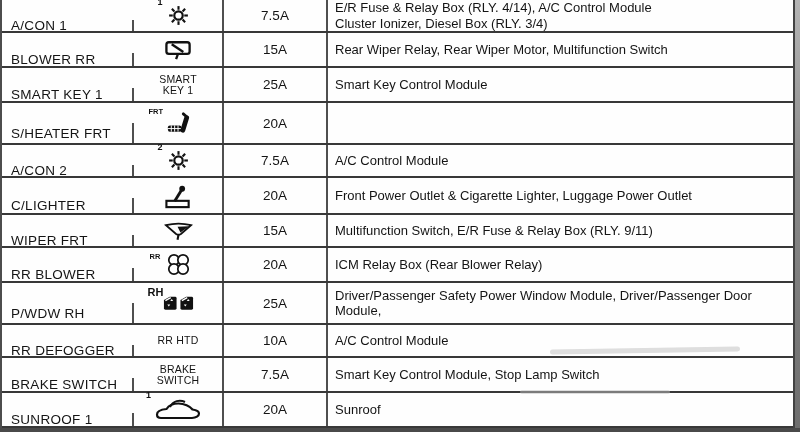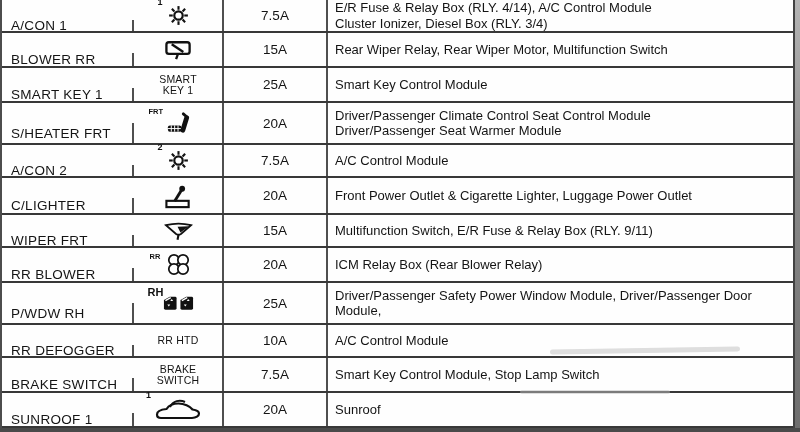--- a/index.html
+++ b/index.html
@@ -133,24 +133,20 @@
               <line x1="9" y1="14.5" x2="9" y2="21"></line>
               <line x1="12.5" y1="14.5" x2="12.5" y2="21"></line>
               <line x1="2" y1="17.8" x2="16" y2="17.8"></line>
             </g>
             <line x1="17.5" y1="19.5" x2="21.5" y2="6.5" stroke="#111" stroke-width="5" stroke-linecap="round"></line>
             <line x1="21.5" y1="5.5" x2="18" y2="2.5" stroke="#111" stroke-width="3" stroke-linecap="round"></line>
           </svg>
         </span>
       </div>
       <div class="cell c-amp">20A</div>
-      <div class="cell c-desc">
-        <span>Driver/Passenger Climate Control Seat Control Module</span>
-        <span>Driver/Passenger Seat Warmer Module</span>
-      </div>
     </div>
 
     <div class="row r33">
       <div class="cell c-name">A/CON 2</div>
       <div class="cell c-icon">
         <span class="icon-wrap">
           <span class="sup sup-num">2</span>
           <svg width="23" height="23" viewBox="0 0 24 24">
             <circle cx="12" cy="12" r="4.4" fill="none" stroke="#111" stroke-width="2.3"></circle>
             <g stroke="#111" stroke-width="2.2">

